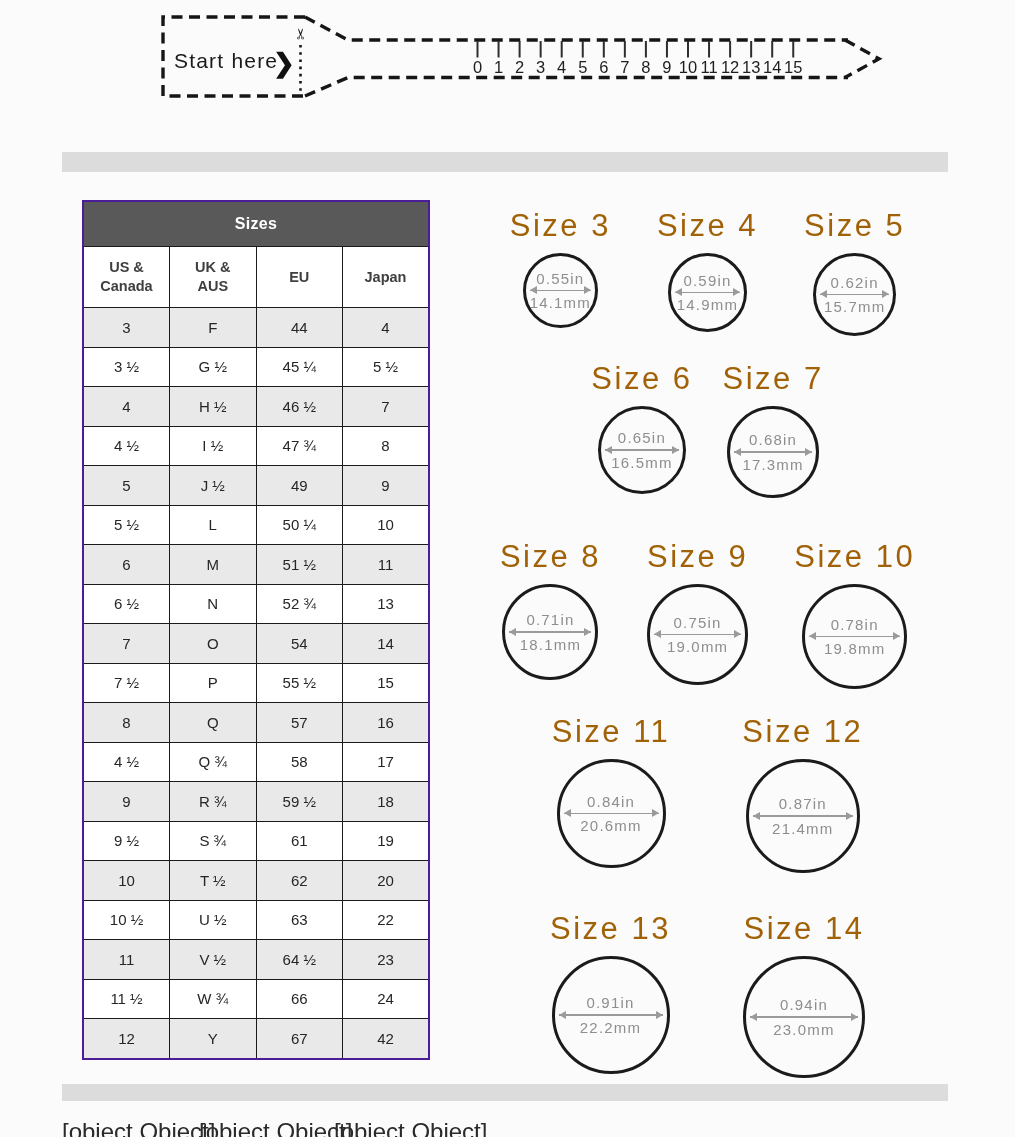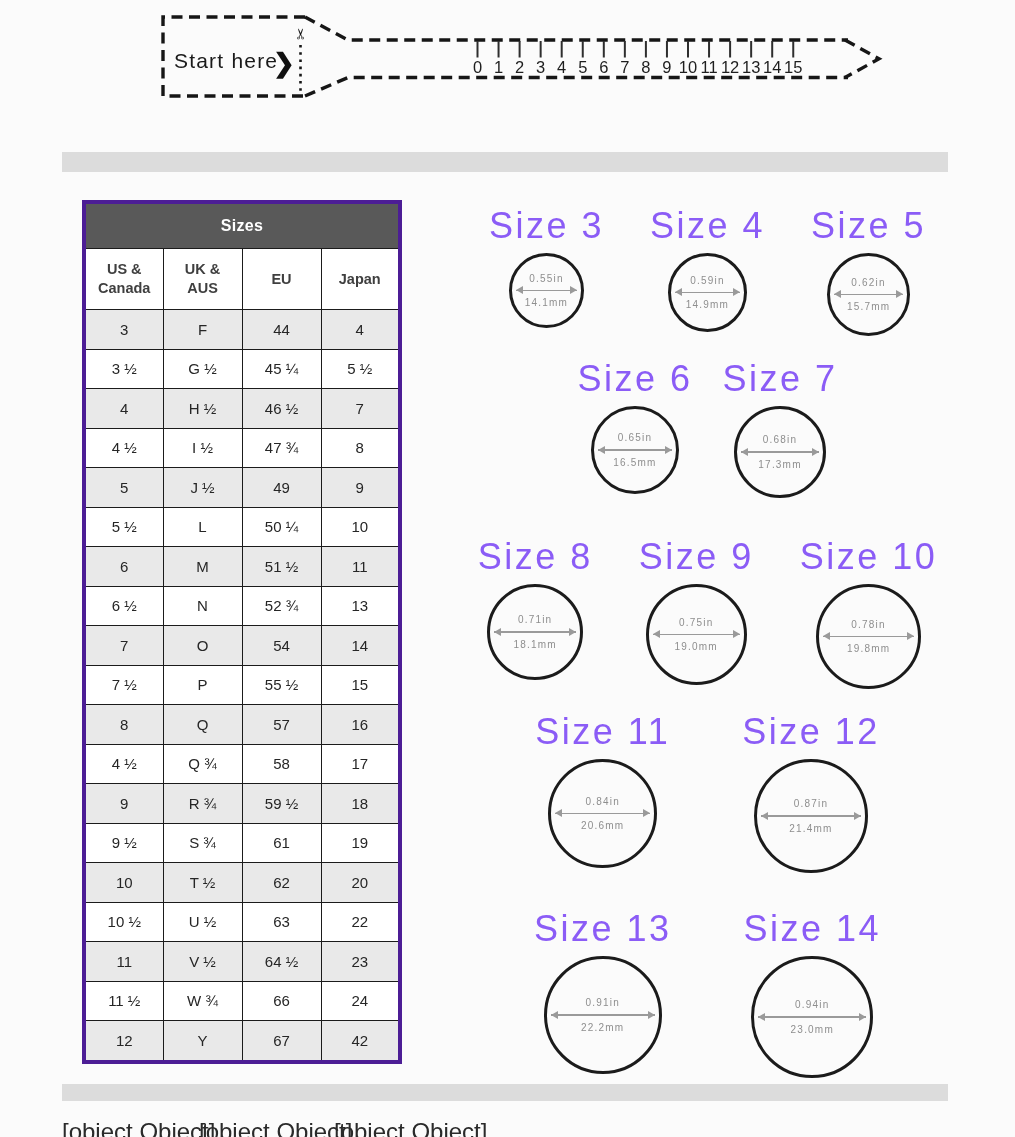--- a/index.html
+++ b/index.html
@@ -17,46 +17,46 @@
   #ticks line{stroke:#2e2e2e;stroke-width:2;}
   #ticks text{font-size:16.5px;fill:#1e1e1e;text-anchor:middle;font-family:"Liberation Sans",sans-serif;}
 
   
   .divider{position:absolute;left:62px;width:886px;background:#dcdcdc;}
   .divider.top{top:152px;height:20px;}
   .divider.bottom{top:1084px;height:17px;}
 
   
   .size-table{
-    position:absolute;left:82px;top:200px;width:320px;
-    border-collapse:collapse;background:#fff;border:4px solid #4c1d95;
+    position:absolute;left:82px;top:200px;width:348px;
+    border-collapse:collapse;background:#fff;border:2px solid #4c1d95;
     table-layout:fixed;
   }
   .size-table th,.size-table td{border:1px solid #1b1b1b;text-align:center;vertical-align:middle;padding:0;}
   .size-table .title-cell{background:#595959;color:#ffffff;font-size:16px;font-weight:700;height:44px;letter-spacing:.3px;}
   .size-table .col-head{height:60px;font-size:14.5px;font-weight:700;color:#3f3f3f;white-space:pre-line;background:#fff;width:25%;line-height:19px;}
   .size-table td{height:38.5px;font-size:15px;color:#262626;}
   .size-table tbody tr:nth-of-type(odd){background:#e9e9e9;}
   .size-table tbody tr:nth-of-type(even){background:#ffffff;}
 
   
   .rings{position:absolute;left:455px;top:207px;width:505px;display:flex;flex-direction:column;align-items:center;}
   .ring-row{display:flex;justify-content:center;align-items:flex-start;gap:46px;}
   .ring-row:nth-of-type(2){margin-top:24px;}
   .ring-row:nth-of-type(3){margin-top:40px;}
   .ring-row:nth-of-type(4){margin-top:24px;}
   .ring-row:nth-of-type(5){margin-top:37px;}
   .ring{display:flex;flex-direction:column;align-items:center;}
-  .ring-title{font-size:36px;letter-spacing:2.5px;color:#8b5cf6;line-height:38px;margin-bottom:8px;white-space:nowrap;font-weight:400;}
+  .ring-title{font-size:31px;letter-spacing:2.5px;color:#a16207;line-height:38px;margin-bottom:8px;white-space:nowrap;font-weight:400;}
   .circle{
     border:3.2px solid #1b1b1b;border-radius:50%;box-sizing:border-box;
     display:flex;align-items:center;justify-content:center;background:transparent;
   }
   .dim-wrap{display:flex;flex-direction:column;align-items:center;width:100%;padding:0 4px;box-sizing:border-box;}
-  .in-label,.mm-label{font-size:10px;letter-spacing:1.2px;color:#8e8e8e;line-height:19px;white-space:nowrap;}
+  .in-label,.mm-label{font-size:15px;letter-spacing:1.2px;color:#8e8e8e;line-height:19px;white-space:nowrap;}
   .dim{position:relative;height:1.6px;background:#9a9a9a;width:100%;margin:2px 0;}
   .dim::before,.dim::after{content:"";position:absolute;top:-3.3px;width:0;height:0;
     border-top:4px solid transparent;border-bottom:4px solid transparent;}
   .dim::before{left:0;border-right:7px solid #9a9a9a;}
   .dim::after{right:0;border-left:7px solid #9a9a9a;}
 
   
   .bottom-ruler{position:absolute;top:1118px;left:7px;width:100%;height:19px;}
   .bottom-ruler span{position:absolute;font-size:24px;color:#2a2a2a;}
   .bottom-ruler span:nth-of-type(1){left:55px;}

